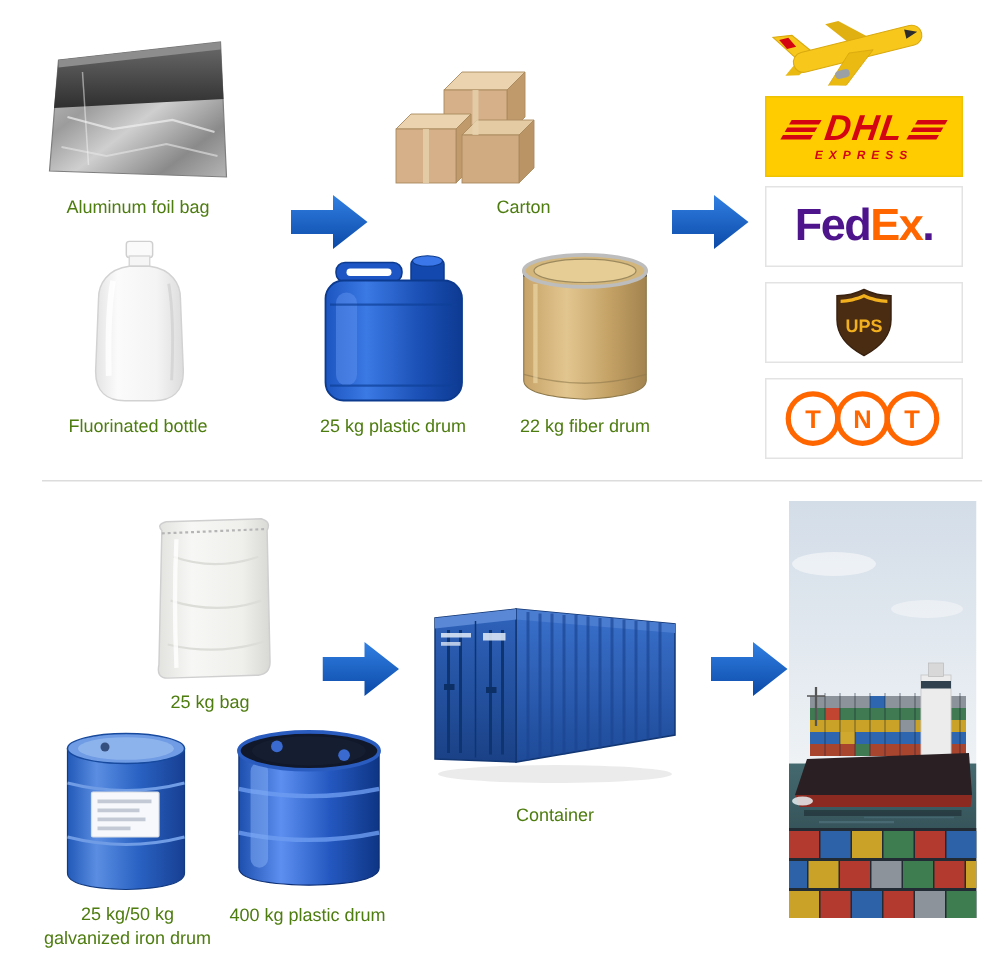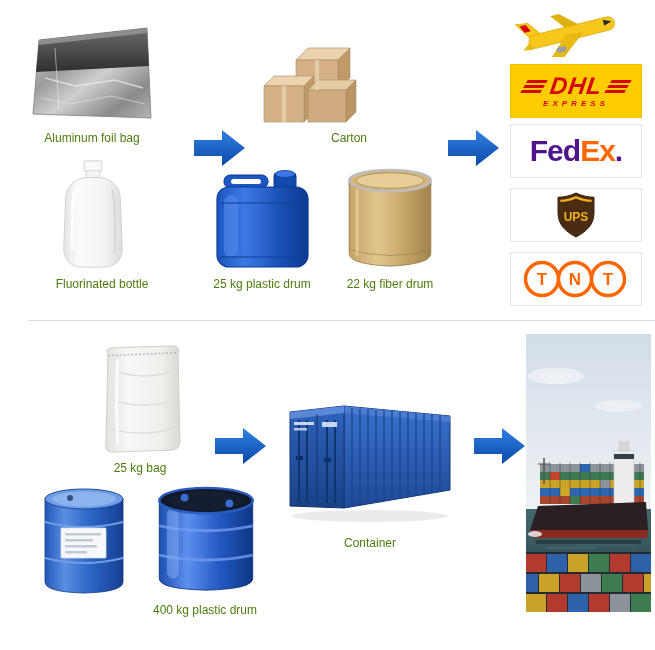--- a/index.html
+++ b/index.html
@@ -150,21 +150,21 @@
 
   <div class="abs" style="left:45px; top:158px;">
     <svg width="95" height="115" viewBox="0 0 95 118">
       <rect x="39" y="3" width="18" height="11" rx="2" fill="#fafafa" stroke="#cfcfcf"></rect>
       <rect x="41" y="13" width="14" height="7" fill="#f5f5f5" stroke="#d8d8d8"></rect>
       <path d="M41,20 C26,22 20,32 20,42 L18,92 C18,106 26,112 38,112 L58,112 C70,112 78,106 78,92 L76,42 C76,32 70,22 55,20 Z" fill="url(#bottleg)" stroke="#d2d2d2" stroke-width="1"></path>
       <path d="M30,30 Q26,50 27,95" fill="none" stroke="#ffffff" stroke-width="4" opacity="0.8"></path>
       <path d="M68,32 Q72,55 70,98" fill="none" stroke="#cccccc" stroke-width="2" opacity="0.6"></path>
     </svg>
   </div>
-  <div class="label" style="left:92px; top:277px;margin-left:10px;">Fluorinated bottle</div>
+  <div class="label" style="left:92px; top:277px;">Fluorinated bottle</div>
 
   <div class="abs" style="left:210px; top:163px;">
     <svg width="105" height="108" viewBox="0 0 105 108">
       <rect x="64" y="10" width="22" height="16" rx="3" fill="#1349ae" stroke="#0c3a8e"></rect>
       <ellipse cx="75" cy="11" rx="10" ry="3.5" fill="#3b77e8" stroke="#0c3a8e" stroke-width="0.8"></ellipse>
       <rect x="14" y="12" width="44" height="13" rx="6" fill="#1d55c4" stroke="#0c3a8e"></rect>
       <rect x="21" y="16" width="30" height="5" rx="2.5" fill="#ffffff"></rect>
       <rect x="7" y="24" width="91" height="80" rx="12" fill="url(#jblueg)" stroke="#0c3a8e" stroke-width="1.2"></rect>
       <rect x="14" y="32" width="14" height="62" rx="7" fill="#5d92ef" opacity="0.5"></rect>
       <line x1="10" y1="40" x2="95" y2="40" stroke="#0f4098" stroke-width="1.5" opacity="0.7"></line>
@@ -379,20 +379,24 @@
       <rect x="21" y="42" width="45" height="30" rx="1" fill="#f6f8fb" stroke="#d8dde5" stroke-width="0.8"></rect>
       <rect x="25" y="47" width="36" height="2.5" fill="#c3cad6"></rect>
       <rect x="25" y="53" width="28" height="2.5" fill="#c3cad6"></rect>
       <rect x="25" y="59" width="32" height="2.5" fill="#c3cad6"></rect>
       <rect x="25" y="65" width="22" height="2.5" fill="#c3cad6"></rect>
       <ellipse cx="44" cy="13" rx="39" ry="10" fill="#6f9ce4" stroke="#174a9e" stroke-width="1"></ellipse>
       <ellipse cx="44" cy="13" rx="32" ry="7.5" fill="#8db3ec"></ellipse>
       <circle cx="30" cy="12" r="3" fill="#35507e"></circle>
     </svg>
   </div>
+  <div class="label label-multi" style="left:85px; top:601px;">
+    <div>25 kg/50 kg</div>
+    <div>galvanized iron drum</div>
+  </div>
 
   <div class="abs" style="left:152px; top:483px;">
     <svg width="108" height="112" viewBox="0 0 108 115">
       <path d="M6,18 L6,98 Q6,109 54,110 Q102,109 102,98 L102,18 Z" fill="url(#bblueg)" stroke="#0c2e74" stroke-width="0.8"></path>
       <path d="M6,44 Q54,54 102,44" fill="none" stroke="#6d9cf0" stroke-width="3" opacity="0.8"></path>
       <path d="M6,74 Q54,84 102,74" fill="none" stroke="#6d9cf0" stroke-width="3" opacity="0.8"></path>
       <rect x="14" y="26" width="12" height="72" rx="6" fill="#7fa9f2" opacity="0.55"></rect>
       <ellipse cx="54" cy="18" rx="48" ry="13" fill="#10182a" stroke="#2a5cc0" stroke-width="2.5"></ellipse>
       <ellipse cx="54" cy="18" rx="39" ry="10" fill="#151e30"></ellipse>
       <circle cx="32" cy="15" r="4" fill="#3a6ad0"></circle>

